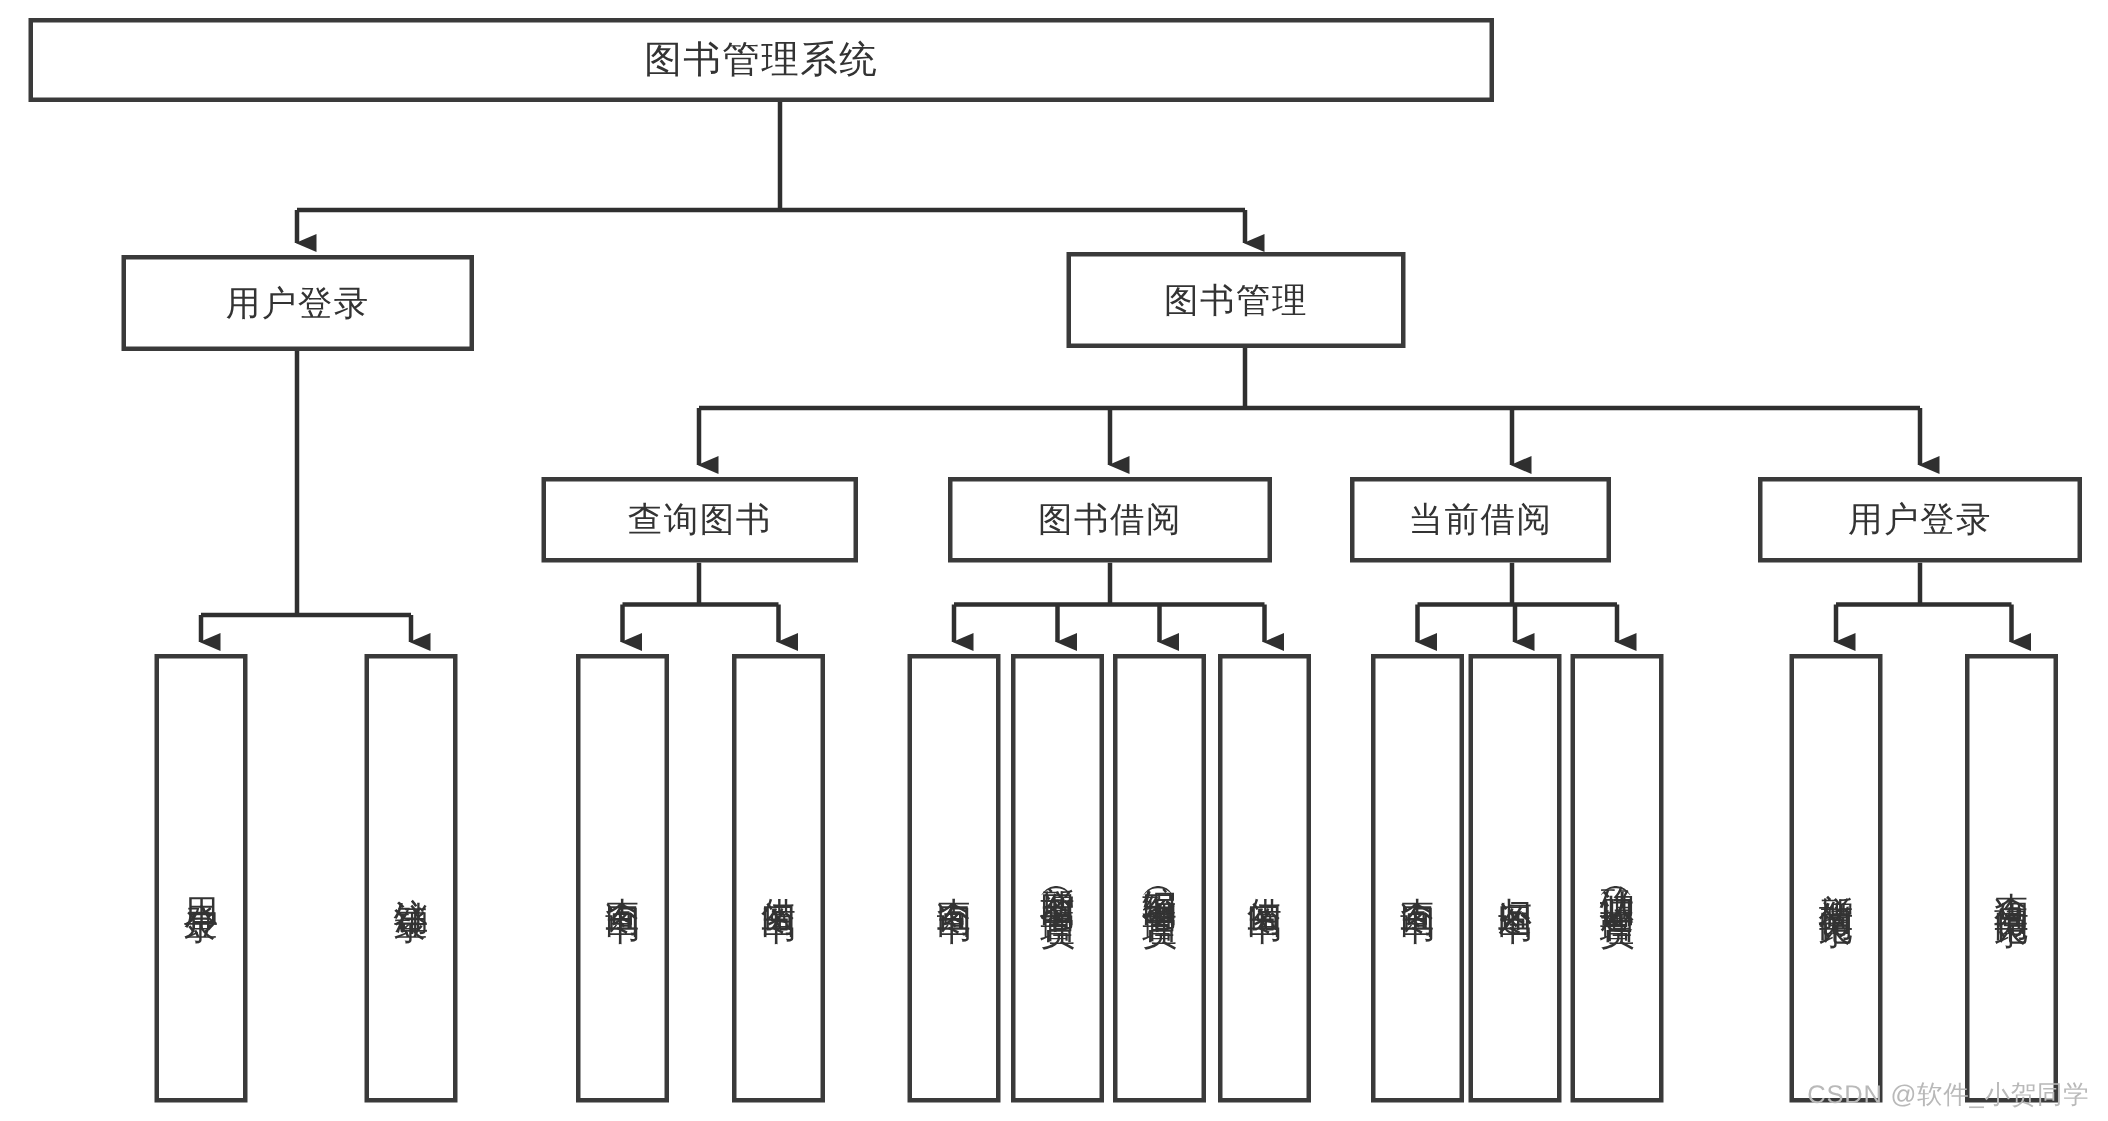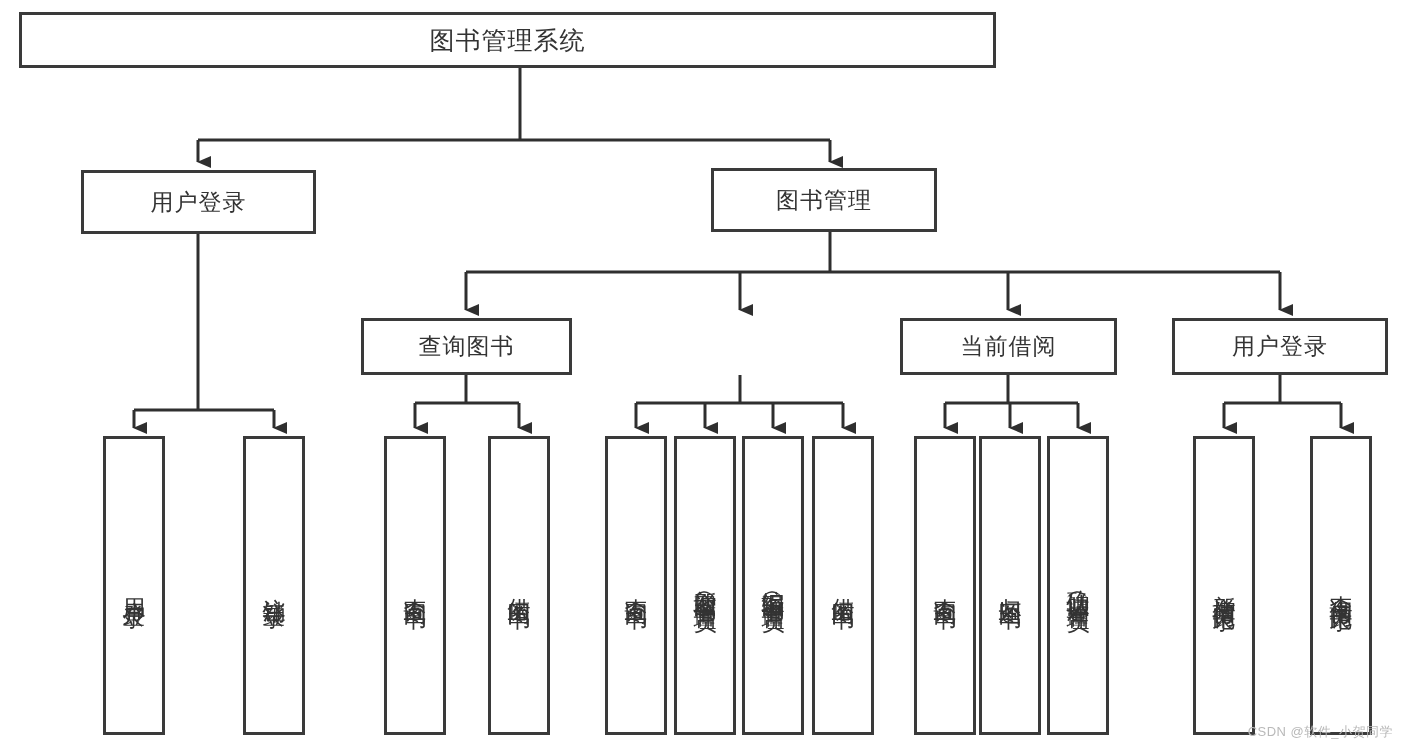--- a/index.html
+++ b/index.html
@@ -41,21 +41,21 @@
     white-space:nowrap;
     letter-spacing:3px;
     line-height:1;
     text-align:center;
   }
   .htext{white-space:nowrap;letter-spacing:1px;}
 
   #watermark{
     position:absolute;
     right:12px;bottom:6px;
-    font-size:13px;
+    font-size:17px;
     color:#b9b9b9;
     letter-spacing:0.5px;
     white-space:nowrap;
     pointer-events:none;
   }
 </style>
 </head>
 <body>
 
 <div id="diagram-root">
@@ -119,21 +119,24 @@
   <div class="node lvl1" style="left:81px;top:170px;width:235px;height:64px;">
     <span class="htext">用户登录</span>
   </div>
   <div class="node lvl1" style="left:711px;top:168px;width:226px;height:64px;">
     <span class="htext">图书管理</span>
   </div>
 
   <div class="node lvl2" style="left:361px;top:318px;width:211px;height:57px;">
     <span class="htext">查询图书</span>
   </div>
-  <div class="node lvl2" style="left:900px;top:318px;width:217px;height:57px;">
+  <div class="node lvl2" style="left:632px;top:318px;width:216px;height:57px;">
+    <span class="htext">图书借阅</span>
+  </div>
+  <div class="node lvl2" style="left:900px;top:318px;width:174px;height:57px;">
     <span class="htext">当前借阅</span>
   </div>
   <div class="node lvl2" style="left:1172px;top:318px;width:216px;height:57px;">
     <span class="htext">用户登录</span>
   </div>
 
   <div class="node leaf" style="left:103px;top:436px;width:62px;height:299px;">
     <span class="vtext">用户登录</span>
   </div>
   <div class="node leaf" style="left:243px;top:436px;width:62px;height:299px;">

